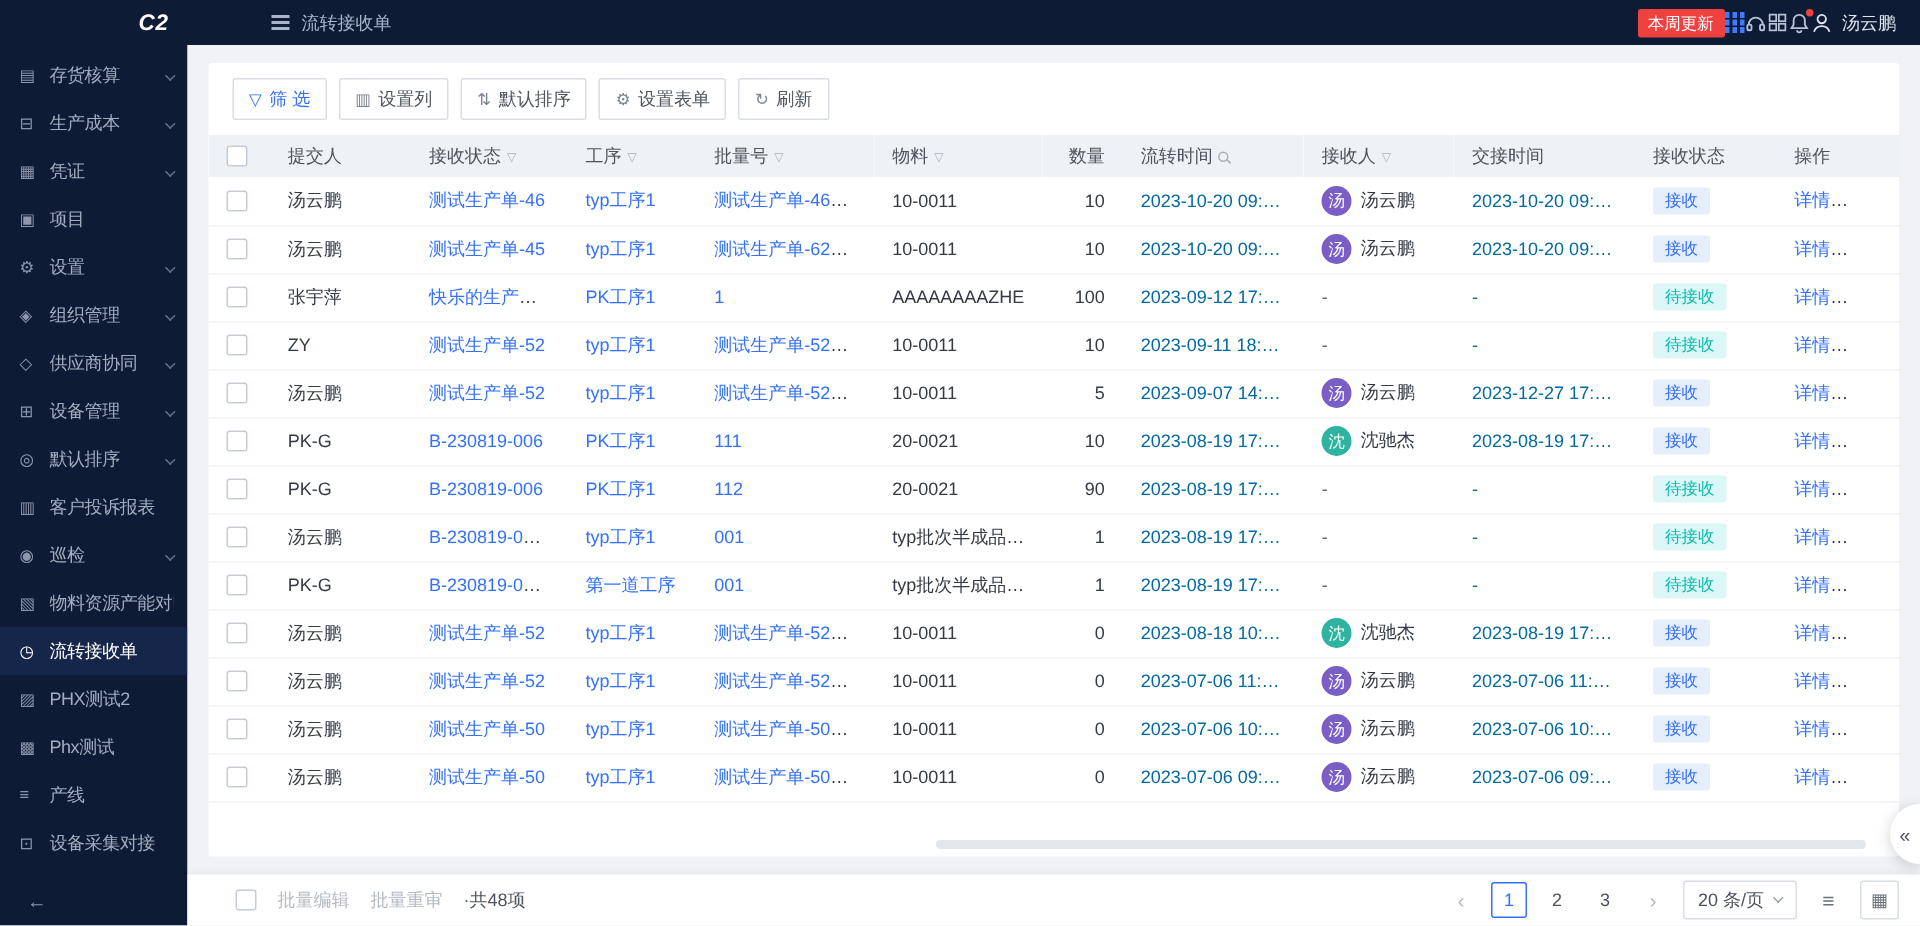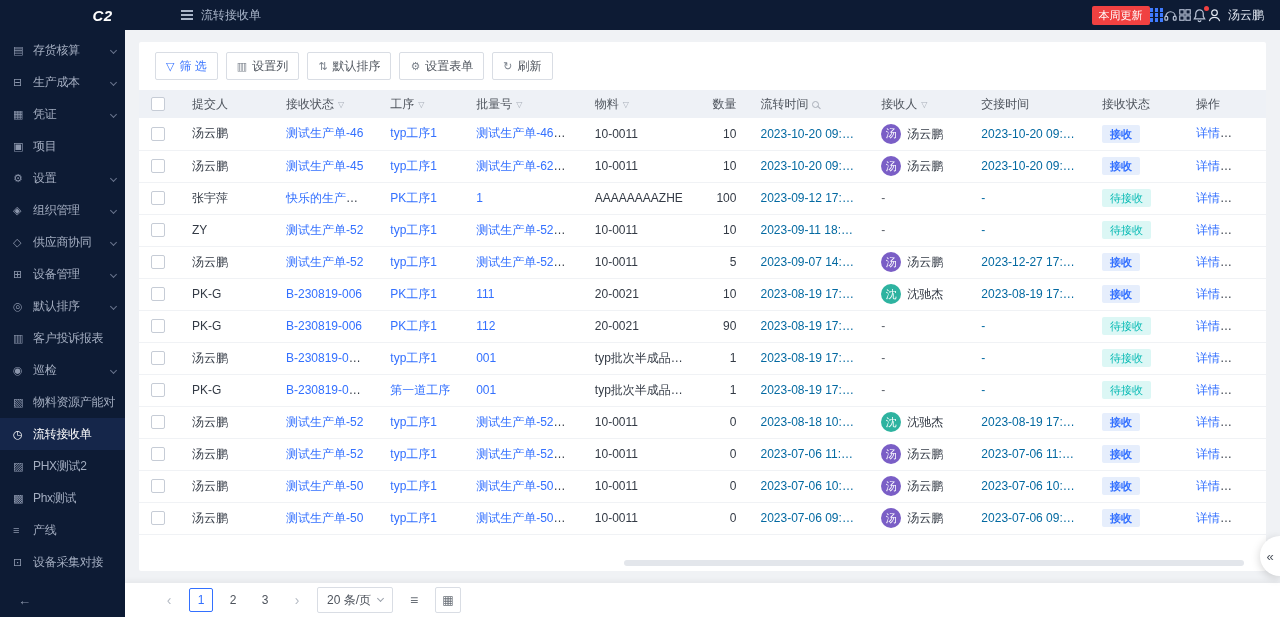--- a/index.html
+++ b/index.html
@@ -59,21 +59,21 @@
   tbody td { height:32px; border-bottom:1px solid #f0f2f5; padding:0 12px; color:#333a45; white-space:nowrap; overflow:hidden; text-overflow:ellipsis; }
   td.num, th.num { text-align:right; }
   .time { color:#0369a1; }
   .dash { color:#5a6068; }
   .link { color:#3370ff; text-decoration:none; cursor:pointer; }
   .ops .link { margin-right:14px; }
   .checkbox { display:inline-block; width:14px; height:14px; border:1px solid #c6ccd6; border-radius:2px; background:#fff; vertical-align:middle; cursor:pointer; }
   .avatar { display:inline-flex; width:20px; height:20px; border-radius:50%; color:#fff; font-size:11px; align-items:center; justify-content:center; margin-right:6px; vertical-align:middle; }
   .recv-name { vertical-align:middle; }
   .badge { display:inline-block; padding:2px 8px; font-size:11px; border-radius:2px; line-height:14px; }
-  .badge.received { background:#e6eefc; color:#3370ff;font-weight:bold; }
+  .badge.received { background:#e6eefc; color:#3370ff; }
   .badge.pending { background:#dcf7f5; color:#0abbb5; }
   .hscroll { position:absolute; bottom:5px; right:22px; width:55%; height:6px; background:#e3e6eb; border-radius:3px; cursor:pointer; }
   
   .pagefooter { height:34px; background:#fff; display:flex; align-items:center; justify-content:space-between; padding:0 14px 0 32px; box-shadow:0 -2px 6px rgba(0,0,0,0.05); position:relative; z-index:2; }
   .pf-left { display:flex; align-items:center; gap:14px; color:#b4bac3; }
   .pf-total { color:#4e545d; }
   .pf-right { display:flex; align-items:center; gap:8px; color:#4e545d; }
   .page-arrow { width:24px; height:24px; display:flex; align-items:center; justify-content:center; color:#b4bac3; cursor:pointer; font-size:14px; }
   .page { min-width:24px; height:24px; display:flex; align-items:center; justify-content:center; border:1px solid transparent; border-radius:2px; cursor:pointer; color:#4e545d; }
   .page.active { border-color:#3370ff; color:#3370ff; }
@@ -503,20 +503,26 @@
                   <td class="ops"><a class="link">详情</a><a class="link">编辑</a></td>
                 </tr>
               </tbody>
           </table>
         </div>
         <div class="hscroll"></div>
       </div>
     </div>
 
     <div class="pagefooter">
+      <div class="pf-left">
+        <span class="checkbox"></span>
+        <span>批量编辑</span>
+        <span>批量重审</span>
+        <span class="pf-total"><span>·</span><span>共48项</span></span>
+      </div>
       <div class="pf-right">
         <span class="page-arrow">‹</span>
         <span style="display:flex;gap:8px;">
             <span class="page active">1</span>
             <span class="page">2</span>
             <span class="page">3</span>
           </span>
         <span class="page-arrow">›</span>
         <span class="page-size">
           <span>20 条/页</span>

